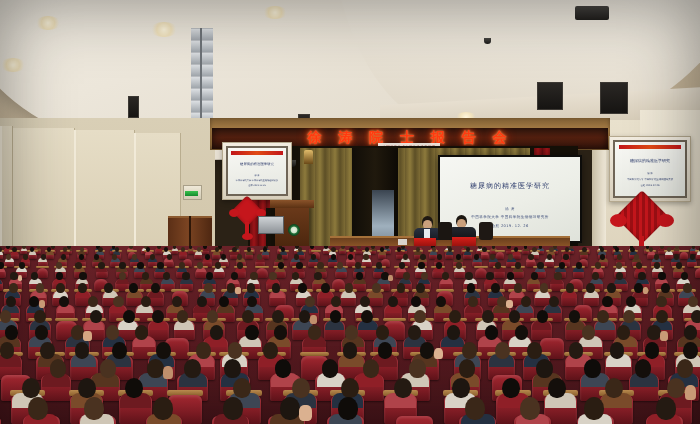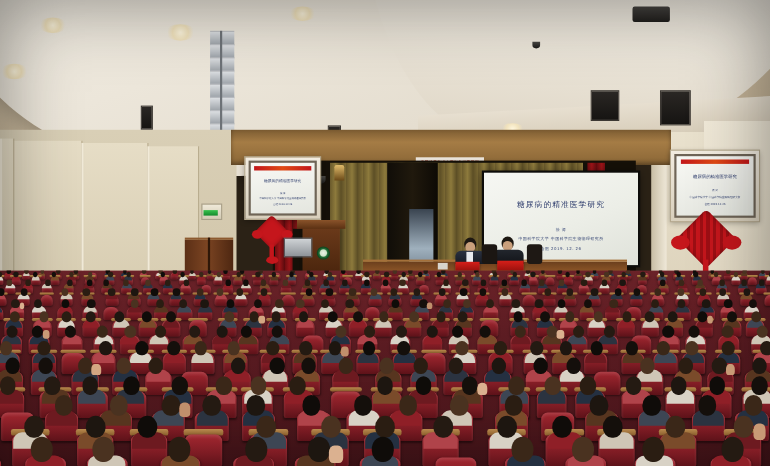--- a/index.html
+++ b/index.html
@@ -218,20 +218,23 @@
   <div class="abs" id="wall-right2"></div>
   <div class="abs" style="left:592px;top:118px;width:14px;height:240px;background:linear-gradient(90deg,#c7bda4,#efe8d8);"></div>
 
   <div class="abs" id="exit"></div>
   <div class="abs" id="exit-g"></div>
 
   <div class="abs" id="door-l"></div>
   <div class="abs" id="door-l-split"></div>
 
   <div class="abs" id="prosc"></div>
+  <div class="abs" id="banner">
+    <div id="banner-text">徐 涛 院 士 报 告 会</div>
+  </div>
   <div class="abs" id="banner-whitebox">
     <span>中国科学技术大学生命科学学院</span>
   </div>
 
   <div class="abs" id="backdrop"></div>
   <div class="abs" id="curtain-gold"></div>
   <div class="abs" id="curtain-dark"></div>
   <div class="abs curtain-red" style="left:250px;top:148px;width:16px;height:108px;"></div>
   <div class="abs curtain-red" style="left:266px;top:150px;width:10px;height:58px;opacity:.8;"></div>
   <div class="abs curtain-red" style="left:534px;top:148px;width:16px;height:108px;"></div>

